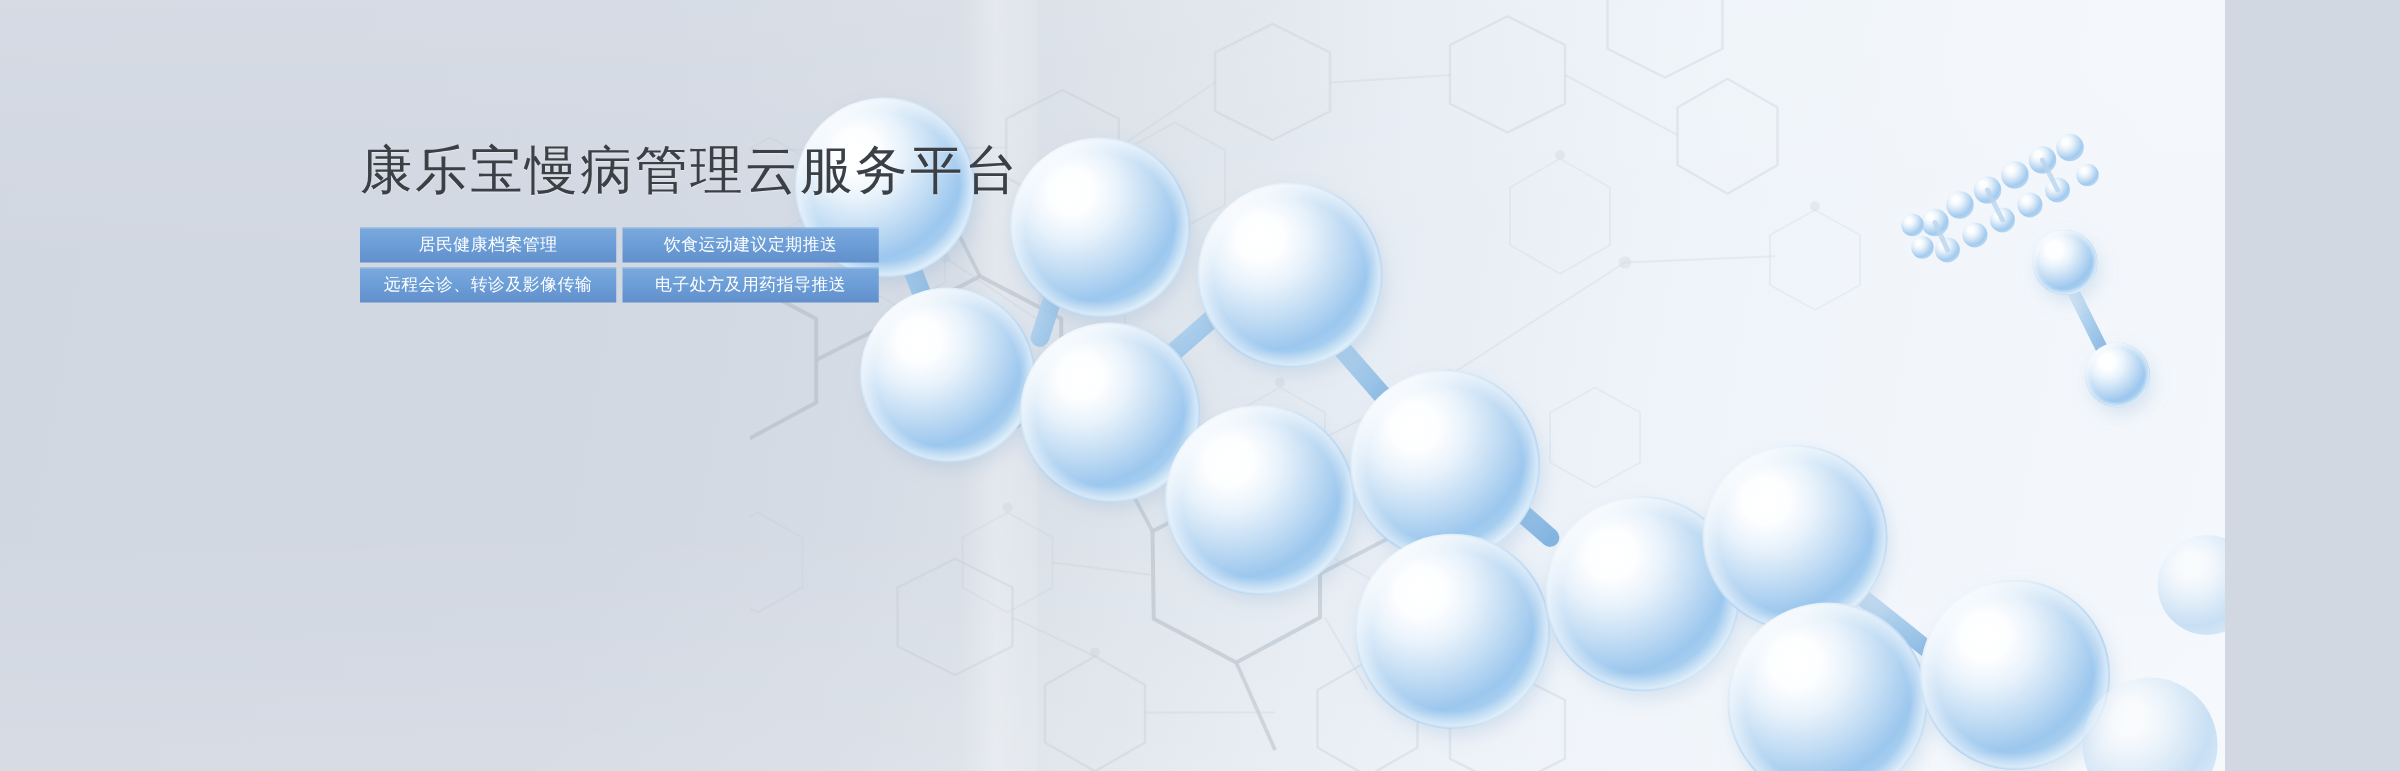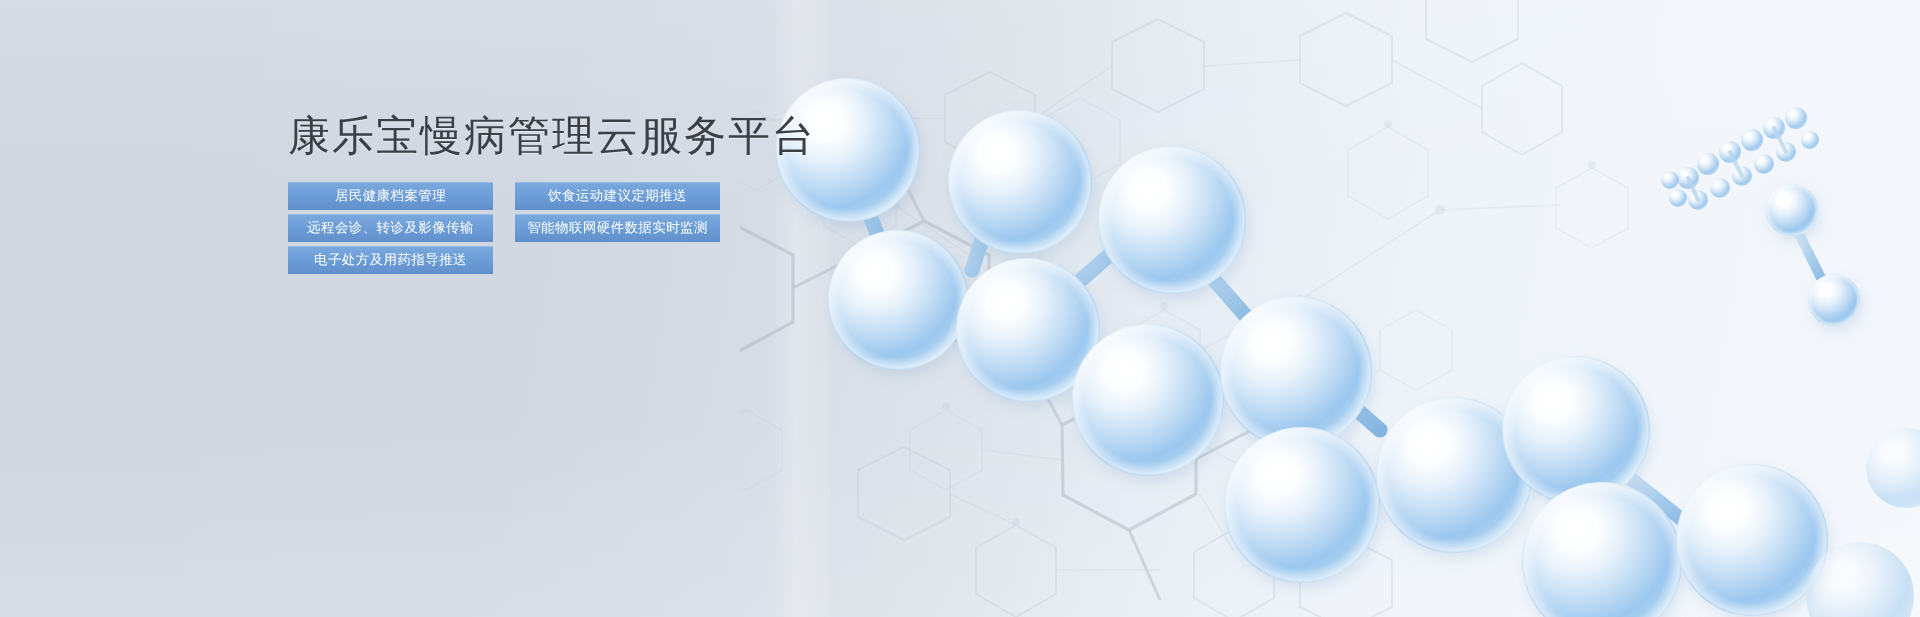--- a/index.html
+++ b/index.html
@@ -5,21 +5,21 @@
 <style>
   * { margin:0; padding:0; box-sizing:border-box; }
   html,body { width:1920px; height:617px; overflow:hidden; }
   body {
     font-family:"Liberation Sans","DejaVu Sans",sans-serif;
     background:#d2d8e2;
   }
 
   #banner {
     position:relative;
-    width:1920px; height:617px;
+    width:1780px; height:617px;
     overflow:hidden;
     background:
       linear-gradient(100deg,
         #d1d7e1 0%,
         #d2d8e2 28%,
         #d6dce5 40%,
         #dde3ea 50%,
         #e6ecf3 60%,
         #eef3f9 72%,
         #f2f6fb 84%,
@@ -70,21 +70,21 @@
     line-height:1.15;
     white-space:nowrap;
     text-shadow:0 1px 1px rgba(255,255,255,0.45);
   }
 
   #feature-grid {
     margin-top:22px;
     display:grid;
     grid-template-columns:205px 205px;
     grid-auto-rows:28px;
-    gap:4px 22px;
+    gap:4px 5px;
   }
 
   .feature-cell {
     display:flex;
     align-items:center;
     justify-content:center;
     background:linear-gradient(180deg,#7aa9dd 0%,#6a9cd6 55%,#628fcb 100%);
     color:#ffffff;
     font-size:13.5px;
     font-family:"Liberation Serif","DejaVu Serif",serif;
@@ -299,21 +299,18 @@
       <div class="feature-cell">
         <span>居民健康档案管理</span>
       </div>
       <div class="feature-cell">
         <span>饮食运动建议定期推送</span>
       </div>
       <div class="feature-cell">
         <span>远程会诊、转诊及影像传输</span>
       </div>
       <div class="feature-cell">
-        <span>智能物联网硬件数据实时监测</span>
-      </div>
-      <div class="feature-cell">
         <span>电子处方及用药指导推送</span>
       </div>
     </div>
 
   </div>
 </div>
 
 </body></html>

